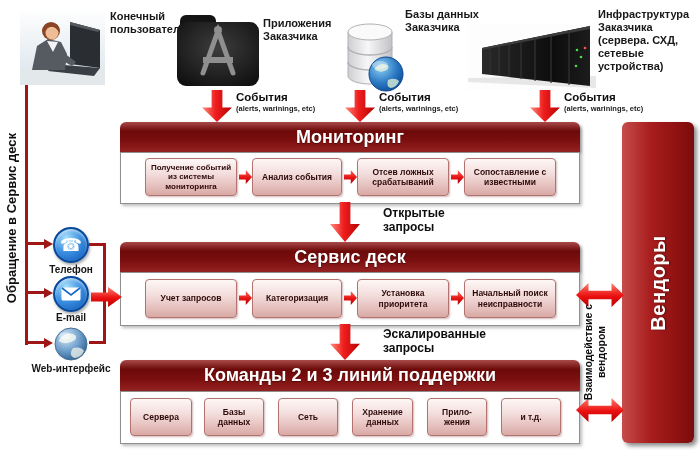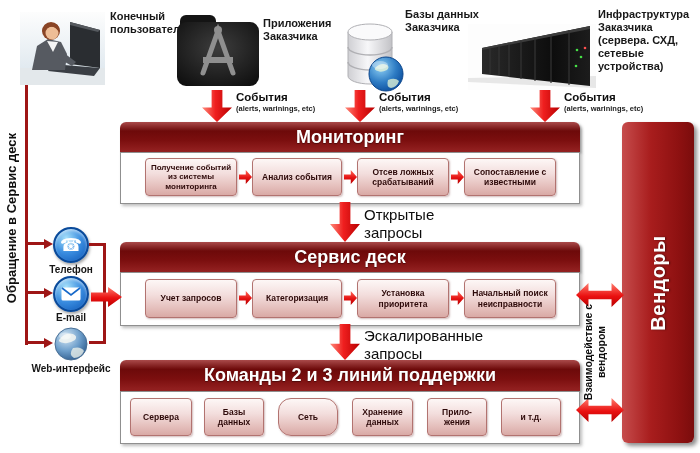--- a/index.html
+++ b/index.html
@@ -22,21 +22,21 @@
   .section-body{background:#fff;border:1px solid #8f8f8f;box-shadow:2px 2px 3px rgba(90,90,90,.4);}
   .step-box{border:1px solid #b27370;border-radius:4px;
             background:linear-gradient(180deg,#fdf7f6 0%,#f3dedd 40%,#e5c0bd 75%,#d9a9a5 100%);
             color:#2e0a0a;font-weight:bold;text-align:center;
             display:flex;align-items:center;justify-content:center;line-height:1.2;
             box-shadow:1px 1px 2px rgba(120,60,60,.35);padding:3px;box-sizing:border-box;}
   .f8{font-size:8px;} .f85{font-size:8.5px;}
   .mini-arrow{clip-path:polygon(0 32%,52% 32%,52% 0,100% 50%,52% 100%,52% 68%,0 68%);
               background:linear-gradient(180deg,#ff6a5a 0%,#e51212 55%,#b50000 100%);}
   
-  .flow-label{font-weight:normal;font-size:15px;line-height:1.2;color:#0d0d0d;}
+  .flow-label{font-weight:bold;font-size:12px;line-height:1.2;color:#0d0d0d;margin-left:19px;}
   
   .maroon{background:#9e1616;}
   .head-right{width:0;height:0;border-top:5px solid transparent;border-bottom:5px solid transparent;
               border-left:9px solid #9e1616;}
   .channel-circle{width:36px;height:36px;border-radius:50%;box-sizing:border-box;
                   background:radial-gradient(circle at 35% 28%,#a6e0fa 0%,#3a8de0 48%,#0b54b4 100%);
                   border:2px solid #0a4a9a;color:#fff;display:flex;align-items:center;justify-content:center;
                   box-shadow:inset 0 2px 3px rgba(255,255,255,.55),1px 2px 3px rgba(0,0,0,.35);}
   .channel-glyph{font-size:18px;line-height:1;}
   .channel-label{font-weight:bold;font-size:10px;text-align:center;color:#151515;}
@@ -203,21 +203,21 @@
 
   <div class="abs down-arrow" style="left:330px;top:324px;width:30px;height:36px;"></div>
   <div class="abs flow-label" style="left:364px;top:327px;width:112px;">Эскалированные запросы</div>
 
   <div class="abs section-header" style="left:120px;top:360px;width:460px;height:31px;">
     <span>Команды 2 и 3 линий поддержки</span>
   </div>
   <div class="abs section-body" style="left:120px;top:391px;width:458px;height:51px;"></div>
   <div class="abs step-box f85" style="left:130px;top:398px;width:62px;height:38px;">Сервера</div>
   <div class="abs step-box f85" style="left:204px;top:398px;width:60px;height:38px;">Базы данных</div>
-  <div class="abs step-box f85" style="left:278px;top:398px;width:60px;height:38px;border-radius:13px;">Сеть</div>
+  <div class="abs step-box f85" style="left:278px;top:398px;width:60px;height:38px;">Сеть</div>
   <div class="abs step-box f85" style="left:352px;top:398px;width:61px;height:38px;">Хранение данных</div>
   <div class="abs step-box f85" style="left:427px;top:398px;width:60px;height:38px;">Прило-жения</div>
   <div class="abs step-box f85" style="left:501px;top:398px;width:60px;height:38px;">и т.д.</div>
 
   <div class="abs rot left-rot-label" style="left:-113px;top:210px;width:250px;height:16px;">Обращение в Сервис деск</div>
 
   <div class="abs maroon" style="left:25px;top:85px;width:3px;height:260px;"></div>
   <div class="abs maroon" style="left:27px;top:242px;width:17px;height:3px;"></div>
   <div class="abs head-right" style="left:44px;top:239px;"></div>
   <div class="abs maroon" style="left:27px;top:291px;width:17px;height:3px;"></div>

